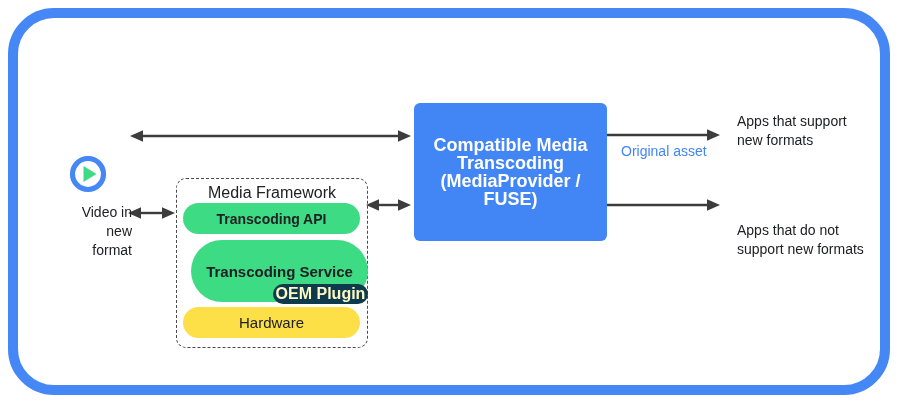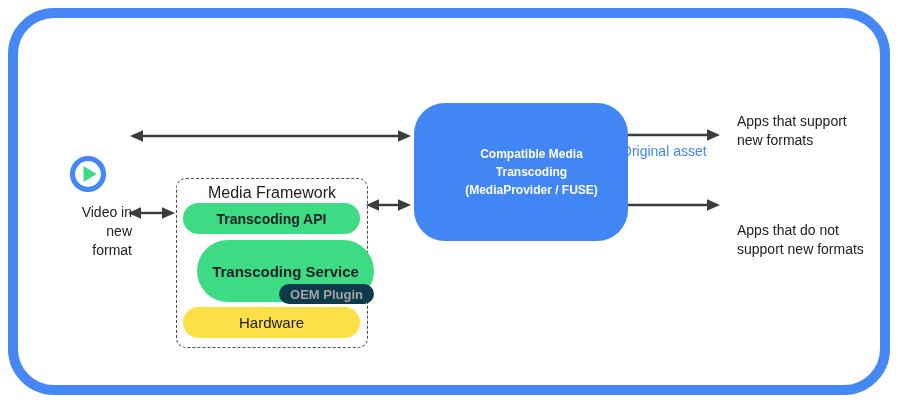--- a/index.html
+++ b/index.html
@@ -32,38 +32,38 @@
   .pill {
     border-radius: 999px; display: flex; align-items: center; justify-content: center;
     box-sizing: border-box;
     text-align: center;
   }
   .pill-api {
     position: absolute; left: 6px; top: 24px; width: 177px; height: 31px;
     background: #3ddc84; font-weight: bold; font-size: 14px;
   }
   .pill-service {
-    position: absolute; left: 20px; top: 61px; width: 177px; height: 62px;
+    position: absolute; left: 14px; top: 61px; width: 177px; height: 62px;
     background: #3ddc84; font-weight: bold; font-size: 15px;
   }
   .pill-oem {
     position: absolute; right: 0; bottom: -2px; width: 95px; height: 20px;
-    background: #0e3a4d; color: #a3a3a3; font-weight: bold; font-size: 13px;
+    background: #0e3a4d; color: #fef9c3; font-weight: bold; font-size: 16px;
   }
   .pill-hw {
     position: absolute; left: 6px; top: 128px; width: 177px; height: 31px;
     background: #fde047; font-size: 15px;
   }
 
   .transcoder {
     position: absolute; left: 414px; top: 103px; width: 193px; height: 138px;
-    background: #4285f4; border-radius: 31px;
+    background: #4285f4; border-radius: 6px;
     display: flex; align-items: center; justify-content: center;
-    color: #ffffff; font-weight: bold; font-size: 12px; line-height: 18px;
-    text-align: center; white-space: pre-line; padding-left: 21px;
+    color: #ffffff; font-weight: bold; font-size: 18px; line-height: 18px;
+    text-align: center; white-space: pre-line;
   }
 
   .asset-label { position: absolute; font-size: 14px; color: #4285f4; }
   .asset-label.original   { left: 621px; top: 111px; margin-top: 32px; }
   .asset-label.transcoded { left: 620px; top: 211px; }
 
   .dest {
     position: absolute; left: 737px; font-size: 14px; line-height: 19px;
     white-space: pre-line;
   }

